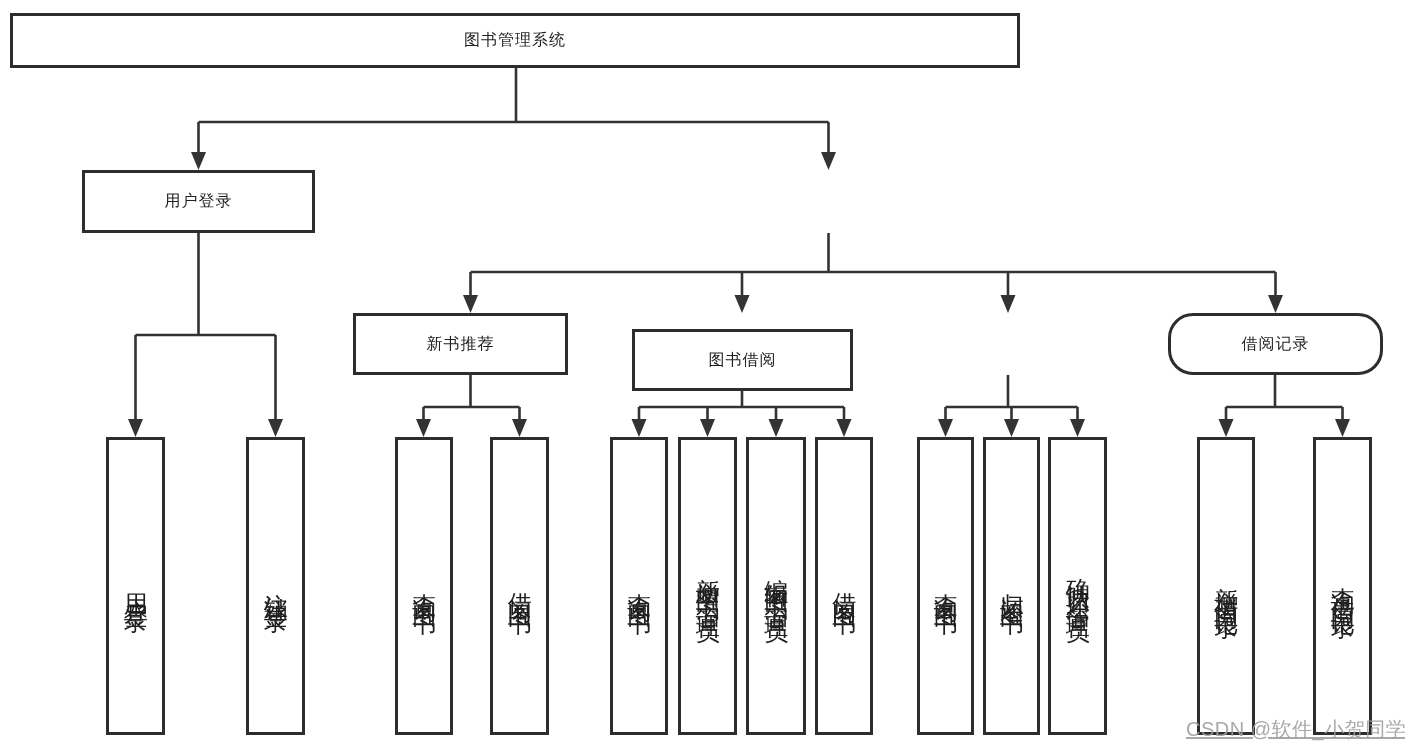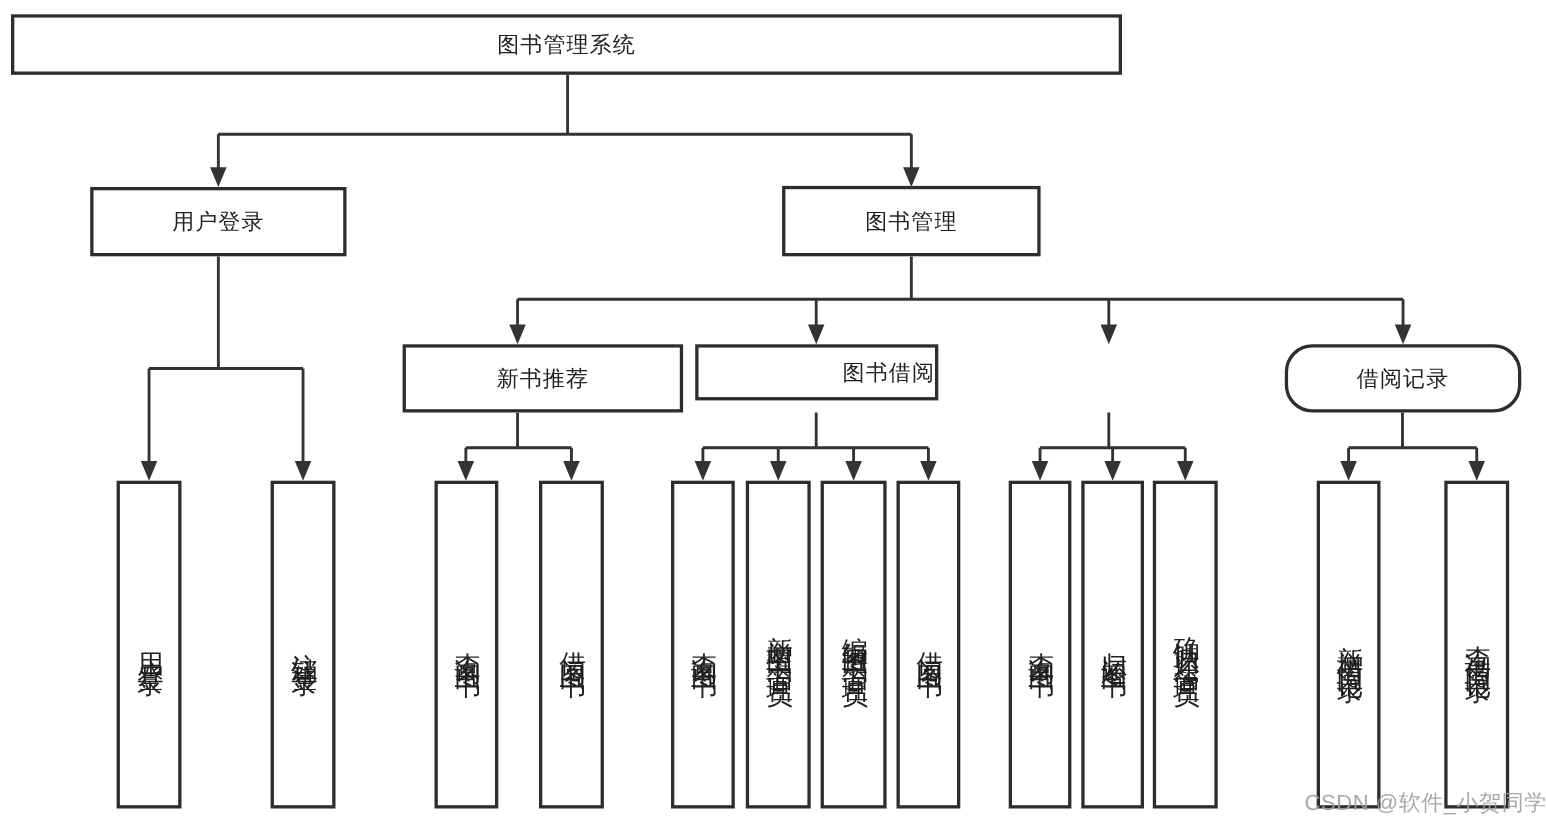--- a/index.html
+++ b/index.html
@@ -17,39 +17,40 @@
   #connectors polygon{fill:#333333;stroke:none;}
   .node{
     position:absolute;
     box-sizing:border-box;
     background:#ffffff;
     border:3px solid #2d2d2d;
     display:flex;align-items:center;justify-content:center;
     color:#1f1f1f;
   }
   .h-label{
-    font-size:20px;
+    font-size:16px;
     letter-spacing:1px;
     white-space:nowrap;
   }
   .v-label{
     writing-mode:vertical-rl;
     text-orientation:mixed;
     font-size:24px;
     letter-spacing:6px;
     line-height:1.1;
     white-space:nowrap;
   }
   .watermark{
     position:absolute;
     left:1186px;top:716px;
     font-size:20px;
     color:rgba(158,158,158,0.9);
     letter-spacing:0.5px;
     white-space:nowrap;
+    text-decoration:underline;
   }
 </style>
 </head>
 <body>
 
 <div id="canvas">
 
   <svg id="connectors" viewBox="0 0 1405 747" xmlns="http://www.w3.org/2000/svg">
 
     <path d="M516 68 V122 M198.5 122 H828.5 M198.5 122 V153 M828.5 122 V153"></path>
@@ -89,28 +90,25 @@
     </g>
   </svg>
 
   <div class="node" style="left:10px;top:13px;width:1010px;height:55px;">
     <span class="h-label">图书管理系统</span>
   </div>
 
   <div class="node" style="left:82px;top:170px;width:233px;height:63px;">
     <span class="h-label">用户登录</span>
   </div>
-  <div class="node" style="left:711px;top:169px;width:235px;height:64px;">
-    <span class="h-label">图书管理</span>
-  </div>
 
-  <div class="node" style="left:366px;top:313px;width:255px;height:62px;">
+  <div class="node" style="left:353px;top:313px;width:215px;height:62px;">
     <span class="h-label">新书推荐</span>
   </div>
-  <div class="node" style="left:632px;top:313px;width:221px;height:51px;justify-content:flex-end;">
+  <div class="node" style="left:632px;top:329px;width:221px;height:62px;">
     <span class="h-label">图书借阅</span>
   </div>
   <div class="node" style="left:1168px;top:313px;width:215px;height:62px;border-radius:25px;">
     <span class="h-label">借阅记录</span>
   </div>
 
   <div class="node" style="left:106px;top:437px;width:59px;height:298px;">
     <span class="v-label">用户登录</span>
   </div>
   <div class="node" style="left:246px;top:437px;width:59px;height:298px;">

